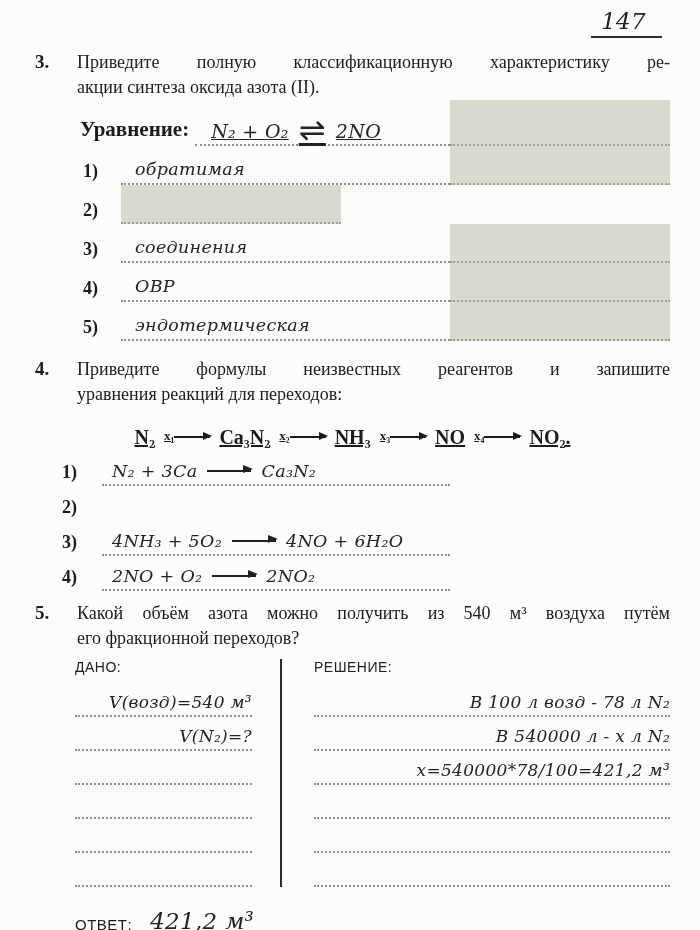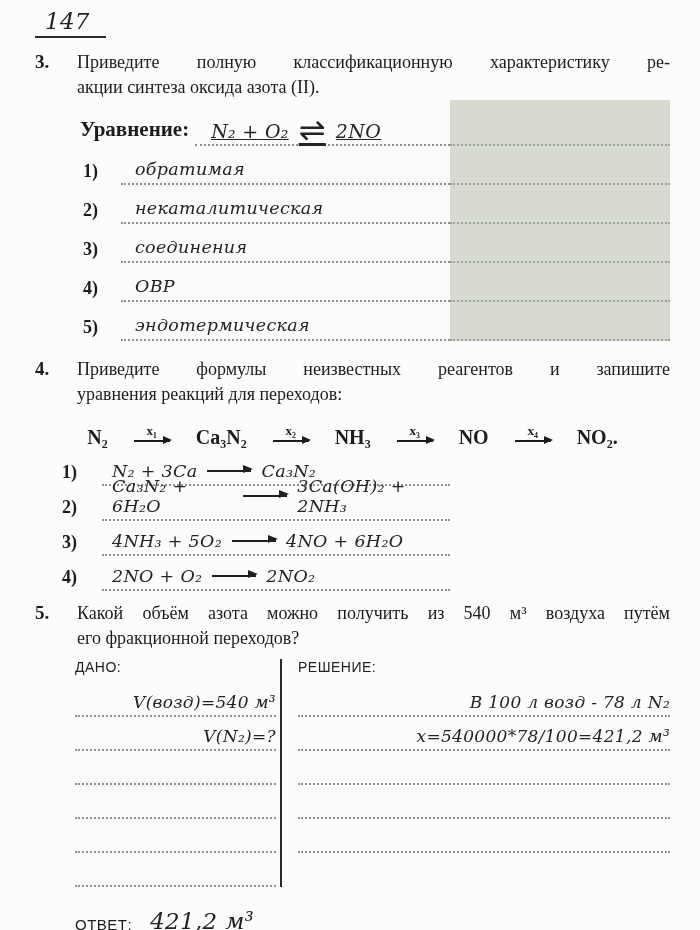--- a/index.html
+++ b/index.html
@@ -7,21 +7,21 @@
   .page {
     position:relative;
     width:700px; height:930px;
     background:#fcfcfa;
     padding:8px 30px 12px 35px;
     font-family:"Liberation Serif","DejaVu Serif",serif;
     color:#1c1c1c;
     overflow:hidden;
   }
   
-  .pagenum-wrap { padding-right:8px; height:42px; }
+  .pagenum-wrap { text-align:right; padding-right:8px; height:42px; }
   .pagenum {
     display:inline-block;
     font-family:"DejaVu Serif",serif;
     font-size:23px; font-weight:400;
     padding:0 16px 2px 10px;
     border-bottom:2px solid #2c2c2c;
   }
   
   .task-head { display:flex; gap:12px; }
   .task-num { width:30px; font-weight:700; font-size:19px; padding-top:1px; flex:0 0 auto; }
@@ -49,46 +49,46 @@
     background:#d7dad1;
     border-bottom:2px dotted #9aa095;
   }
   .t3-row { display:flex; align-items:flex-end; height:39px; padding-left:48px; }
   .item-num { width:38px; flex:0 0 auto; font-weight:700; font-size:18px; padding-bottom:3px; }
   .ans-line { flex:1; border-bottom:2px dotted #8f8f8f; padding:0 0 3px 14px; font-size:17.5px; }
   
   .t4 { margin-top:16px; }
   .chain {
     display:flex; justify-content:center; align-items:flex-end;
-    gap:26px; height:44px; font-weight:700; font-size:20px; padding-bottom:4px;
+    gap:9px; height:44px; font-weight:700; font-size:20px; padding-bottom:4px;text-decoration:underline;
   }
   .chain-node { line-height:20px; }
-  .chain-arrow { display:flex; flex-direction:column; align-items:center; margin-bottom:5px; }
+  .chain-arrow { display:flex; flex-direction:row; align-items:center; margin-bottom:5px; }
   .chain-lbl { font-size:13px; font-weight:700; line-height:13px; }
   .shaft { width:36px; height:2px; background:#1b1b1b; position:relative; margin-top:3px; }
   .shaft::after {
     content:""; position:absolute; right:-2px; top:-4px;
     border-left:9px solid #1b1b1b; border-top:4px solid transparent; border-bottom:4px solid transparent;
   }
   .t4-row { display:flex; align-items:flex-end; height:35px; margin-left:27px; }
   .t4-num { width:40px; flex:0 0 auto; font-weight:700; font-size:18px; padding-bottom:3px; }
   .t4-line {
     width:348px; border-bottom:2px dotted #8f8f8f;
     display:flex; align-items:center; padding:0 0 3px 10px; font-size:17.5px;
   }
   .harrow { display:inline-block; width:44px; height:2.5px; background:#1f1f22; position:relative; margin:0 10px; flex:0 0 auto; }
   .harrow::after {
     content:""; position:absolute; right:-2px; top:-4.5px;
     border-left:10px solid #1f1f22; border-top:4.5px solid transparent; border-bottom:4.5px solid transparent;
   }
   
   .t5 { margin-top:10px; }
   .t5-table { display:flex; margin-left:40px; margin-top:8px; }
-  .t5-left { width:205px; flex:0 0 auto; padding-right:4px; }
-  .t5-right { flex:1; border-left:2px solid #2b2b2b; padding-left:16px; }
+  .t5-left { width:205px; flex:0 0 auto; padding-right:28px; }
+  .t5-right { flex:1; border-left:2px solid #2b2b2b; padding-left:32px; }
   .t5-header {
     font-family:"Liberation Sans","DejaVu Sans",sans-serif;
     font-size:14px; letter-spacing:0.5px; color:#222; height:24px;
   }
   .t5-line {
     height:34px; border-bottom:2px dotted #8f8f8f;
     display:flex; align-items:flex-end; padding:0 0 3px 4px; font-size:17px;justify-content:flex-end;
   }
   .answer-row { display:flex; align-items:flex-end; margin-left:40px; margin-top:12px; height:38px; }
   .answer-label {
@@ -130,21 +130,20 @@
       <span class="shade"></span>
     </div>
 
     <div class="t3-row">
       <span class="item-num">1)</span>
       <span class="ans-line"><span class="hand">обратимая</span></span>
       <span class="shade"></span>
     </div>
     <div class="t3-row">
       <span class="item-num">2)</span>
-      <span class="ans-line"><span class="hand">некаталитическая</span></span>
       <span class="shade"></span>
     </div>
     <div class="t3-row">
       <span class="item-num">3)</span>
       <span class="ans-line"><span class="hand">соединения</span></span>
       <span class="shade"></span>
     </div>
     <div class="t3-row">
       <span class="item-num">4)</span>
       <span class="ans-line"><span class="hand">ОВР</span></span>
@@ -193,25 +192,20 @@
     <div class="t4-row">
       <span class="t4-num">1)</span>
       <span class="t4-line">
         <span class="hand">N₂ + 3Ca</span>
         <span class="harrow"></span>
         <span class="hand">Ca₃N₂</span>
       </span>
     </div>
     <div class="t4-row">
       <span class="t4-num">2)</span>
-      <span class="t4-line">
-        <span class="hand">Ca₃N₂ + 6H₂O</span>
-        <span class="harrow"></span>
-        <span class="hand">3Ca(OH)₂ + 2NH₃</span>
-      </span>
     </div>
     <div class="t4-row">
       <span class="t4-num">3)</span>
       <span class="t4-line">
         <span class="hand">4NH₃ + 5O₂</span>
         <span class="harrow"></span>
         <span class="hand">4NO + 6H₂O</span>
       </span>
     </div>
     <div class="t4-row">
@@ -246,20 +240,23 @@
         <div class="t5-line"></div>
         <div class="t5-line"></div>
         <div class="t5-line"></div>
       </div>
       <div class="t5-right">
         <div class="t5-header">РЕШЕНИЕ:</div>
         <div class="t5-line">
             <span class="hand">В 100 л возд - 78 л N₂</span>
           </div>
         <div class="t5-line">
+            <span class="hand">В 540000 л - х л N₂</span>
+          </div>
+        <div class="t5-line">
             <span class="hand">x=540000*78/100=421,2 м³</span>
           </div>
         <div class="t5-line"></div>
         <div class="t5-line"></div>
         <div class="t5-line"></div>
       </div>
     </div>
 
     <div class="answer-row">
       <span class="answer-label">ОТВЕТ:</span>

